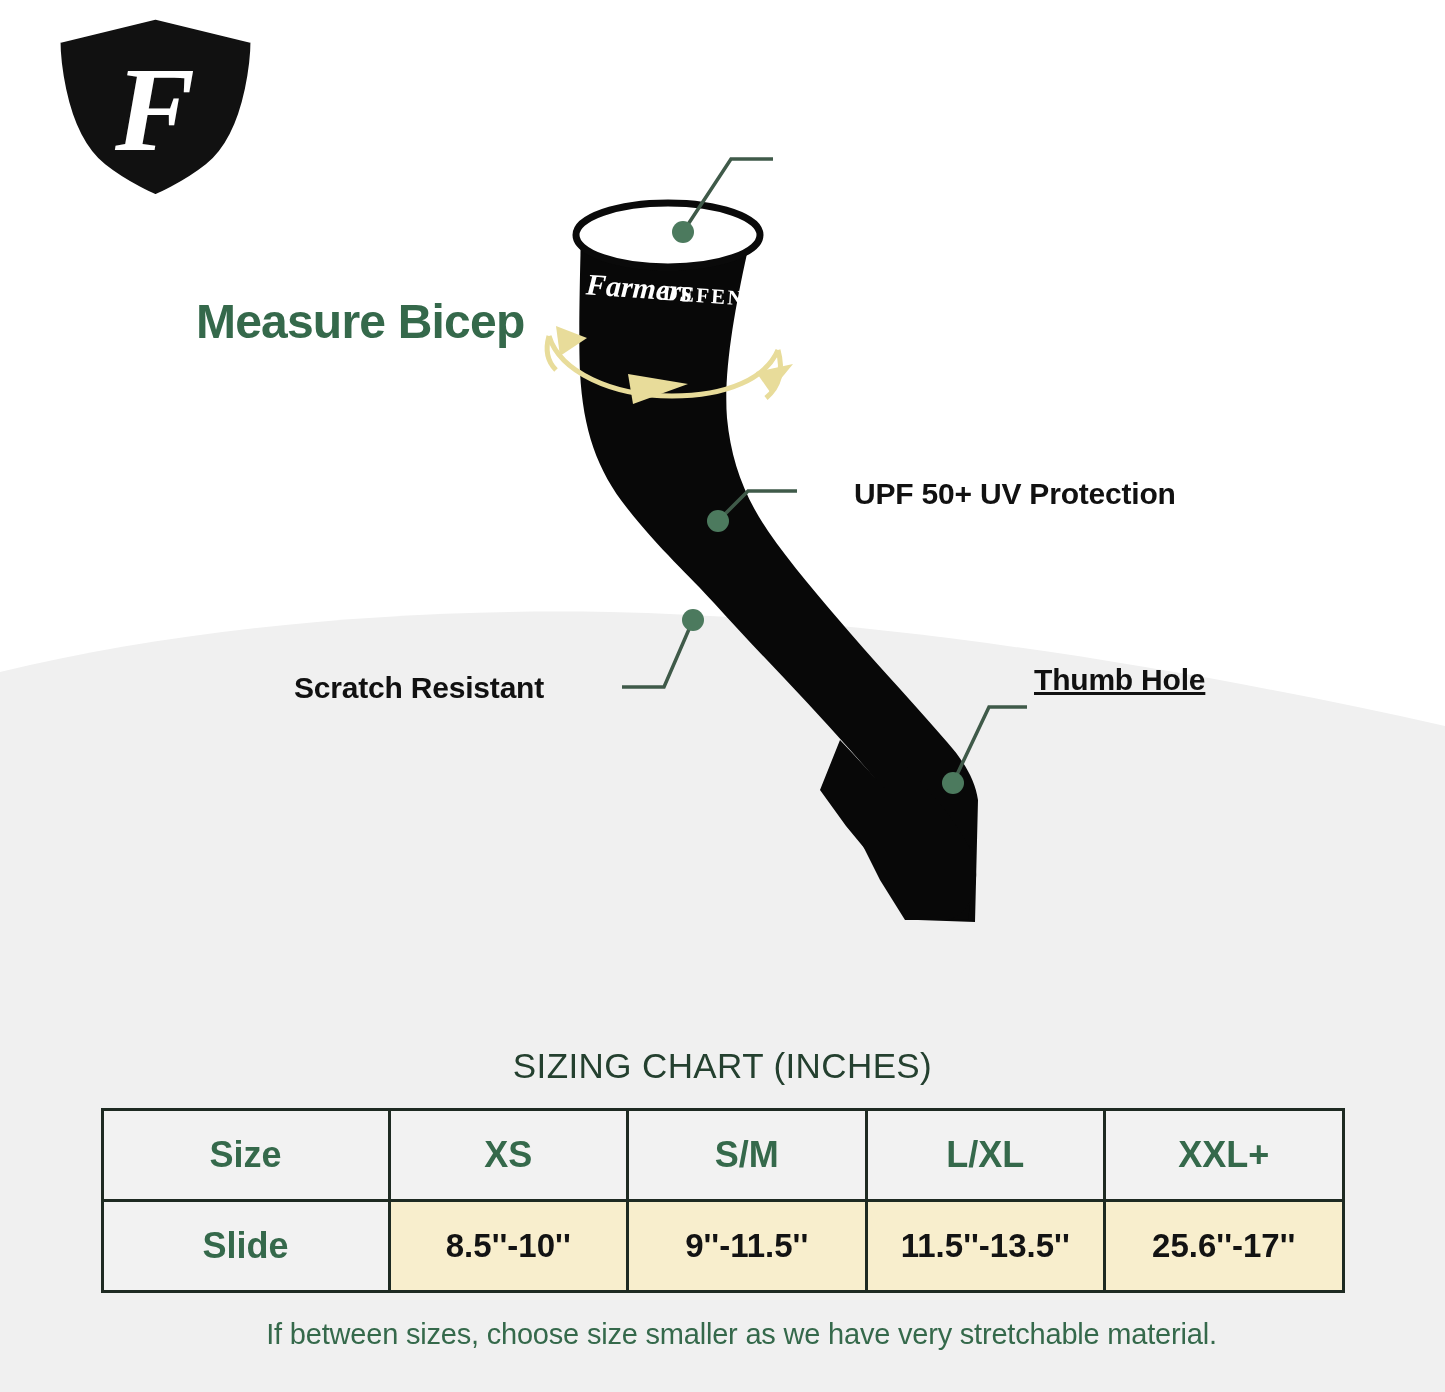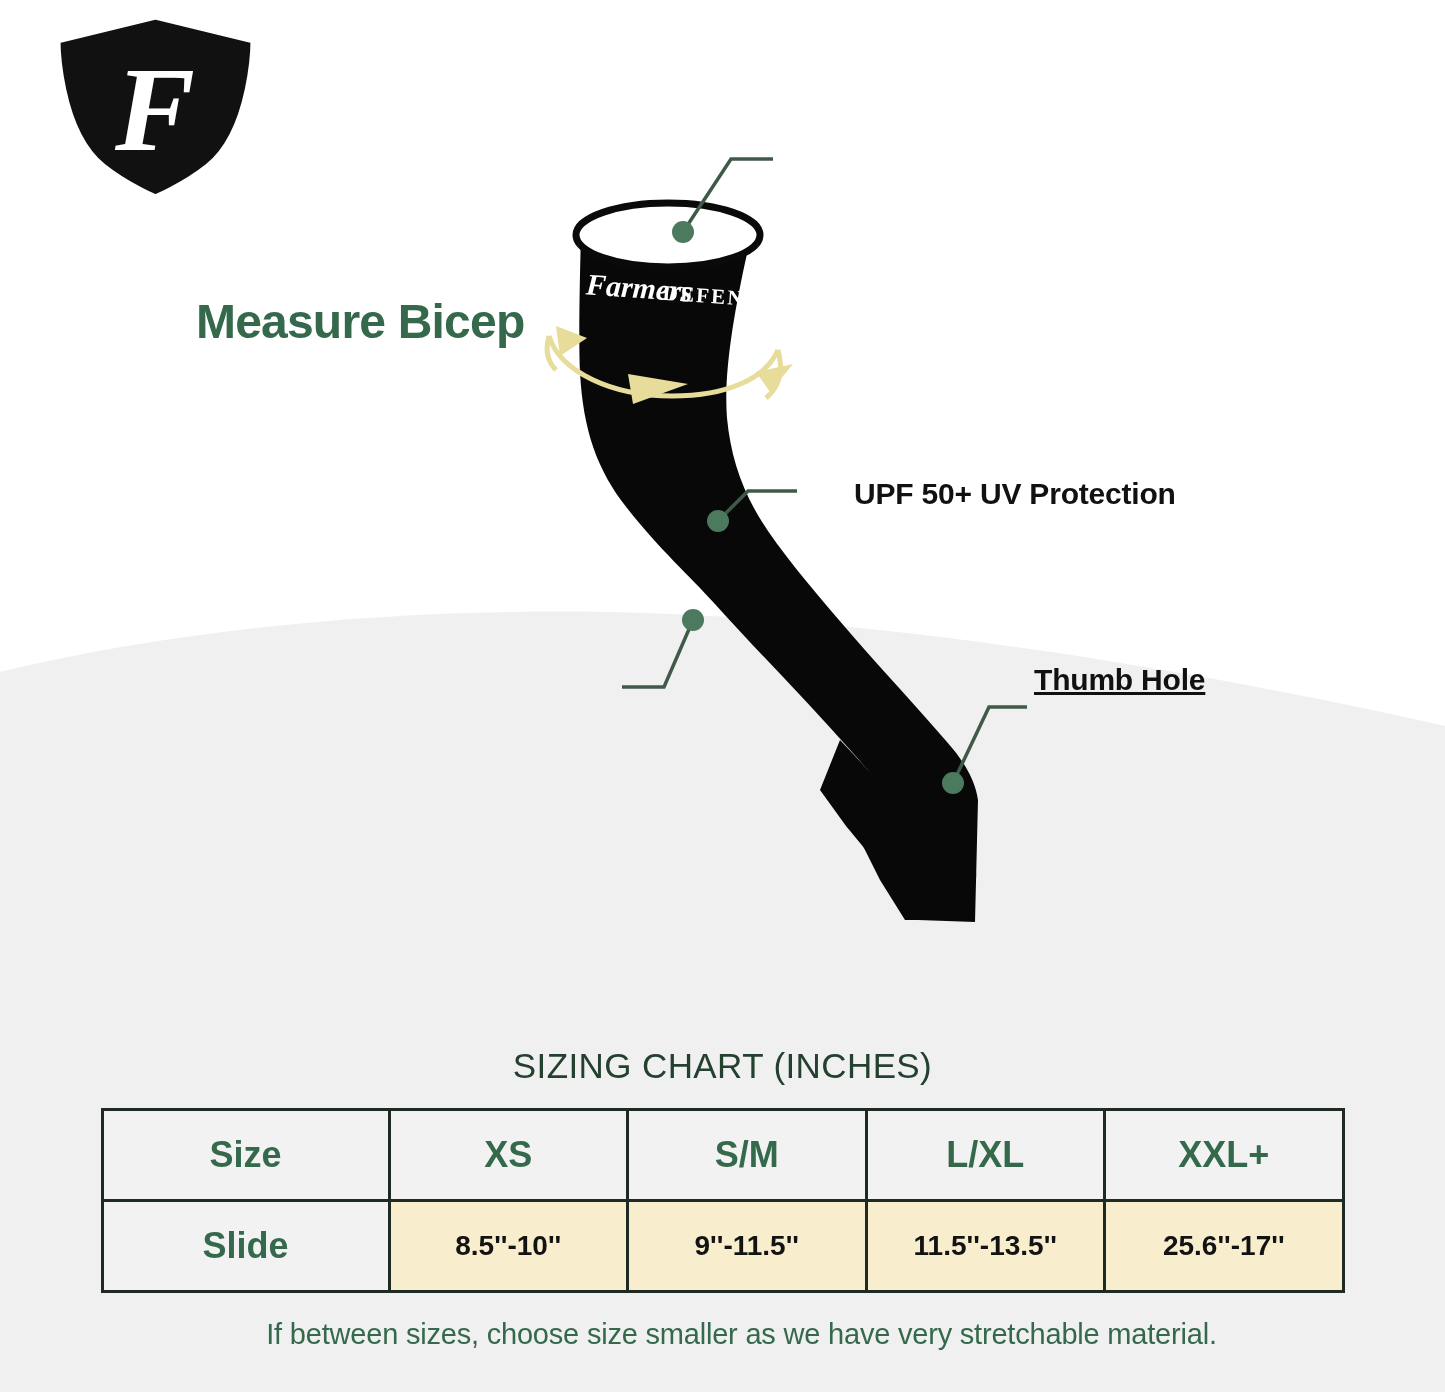--- a/index.html
+++ b/index.html
@@ -106,21 +106,21 @@
   #sizing-table thead td {
     background: #f2f2f2;
     color: #35694b;
     font-weight: bold;
     font-size: 36px;
   }
   #sizing-table tbody td.value-cell {
     background: #f8eecd;
     color: #131313;
     font-weight: bold;
-    font-size: 28px;
+    font-size: 33px;
   }
   #sizing-note {
     text-align: center;
     color: #35694b;
     font-family: "Liberation Sans", sans-serif;
     font-size: 29px;
     font-weight: normal;
     margin-top: 25px;
     letter-spacing: -0.2px;
     padding-left: 38px;
@@ -225,20 +225,21 @@
       <circle cx="683" cy="232" r="11"></circle>
       <circle cx="718" cy="521" r="11"></circle>
       <circle cx="693" cy="620" r="11"></circle>
       <circle cx="953" cy="783" r="11"></circle>
     </g>
   </svg>
 
 
   <div class="callout-label" id="label-upf">UPF 50+ UV Protection</div>
 
+  <div class="callout-label" id="label-scratch">Scratch Resistant</div>
 
   <div class="callout-label" id="label-thumb">Thumb Hole</div>
 
   <div class="callout-label green" id="label-measure">Measure Bicep</div>
 
   <div id="sizing-section">
 
     <div id="sizing-title">SIZING CHART (INCHES)</div>
 
     <table id="sizing-table">

